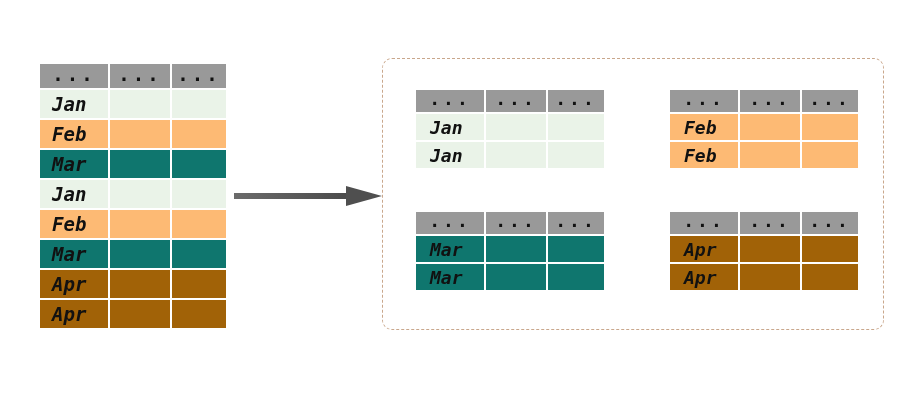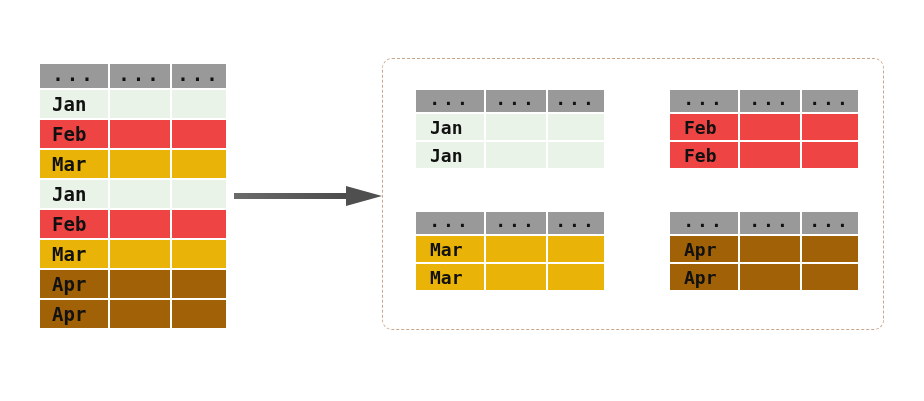--- a/index.html
+++ b/index.html
@@ -43,29 +43,30 @@
     letter-spacing: 3px;
     line-height: 1;
   }
   .hdr-cell .dots {
     display: block;
     padding-bottom: 4px;
   }
   .lbl-cell {
     text-align: left;
     vertical-align: middle;
+    font-style: italic;
   }
   .blank-cell {
     text-align: left;
   }
 
   
   .c-jan { background: #eaf3e8; }
-  .c-feb { background: #ef4444; }
-  .c-mar { background: #eab308; }
+  .c-feb { background: #fdba74; }
+  .c-mar { background: #0f766e; }
   .c-apr { background: #a16207; }
 
   
   #src-table {
     left: 38px;
     top: 62px;
   }
   #src-table .hdr-cell { height: 24px; }
   #src-table td { height: 28px; font-size: 19px; }
   #src-table .lbl-cell { padding-left: 12px; }

